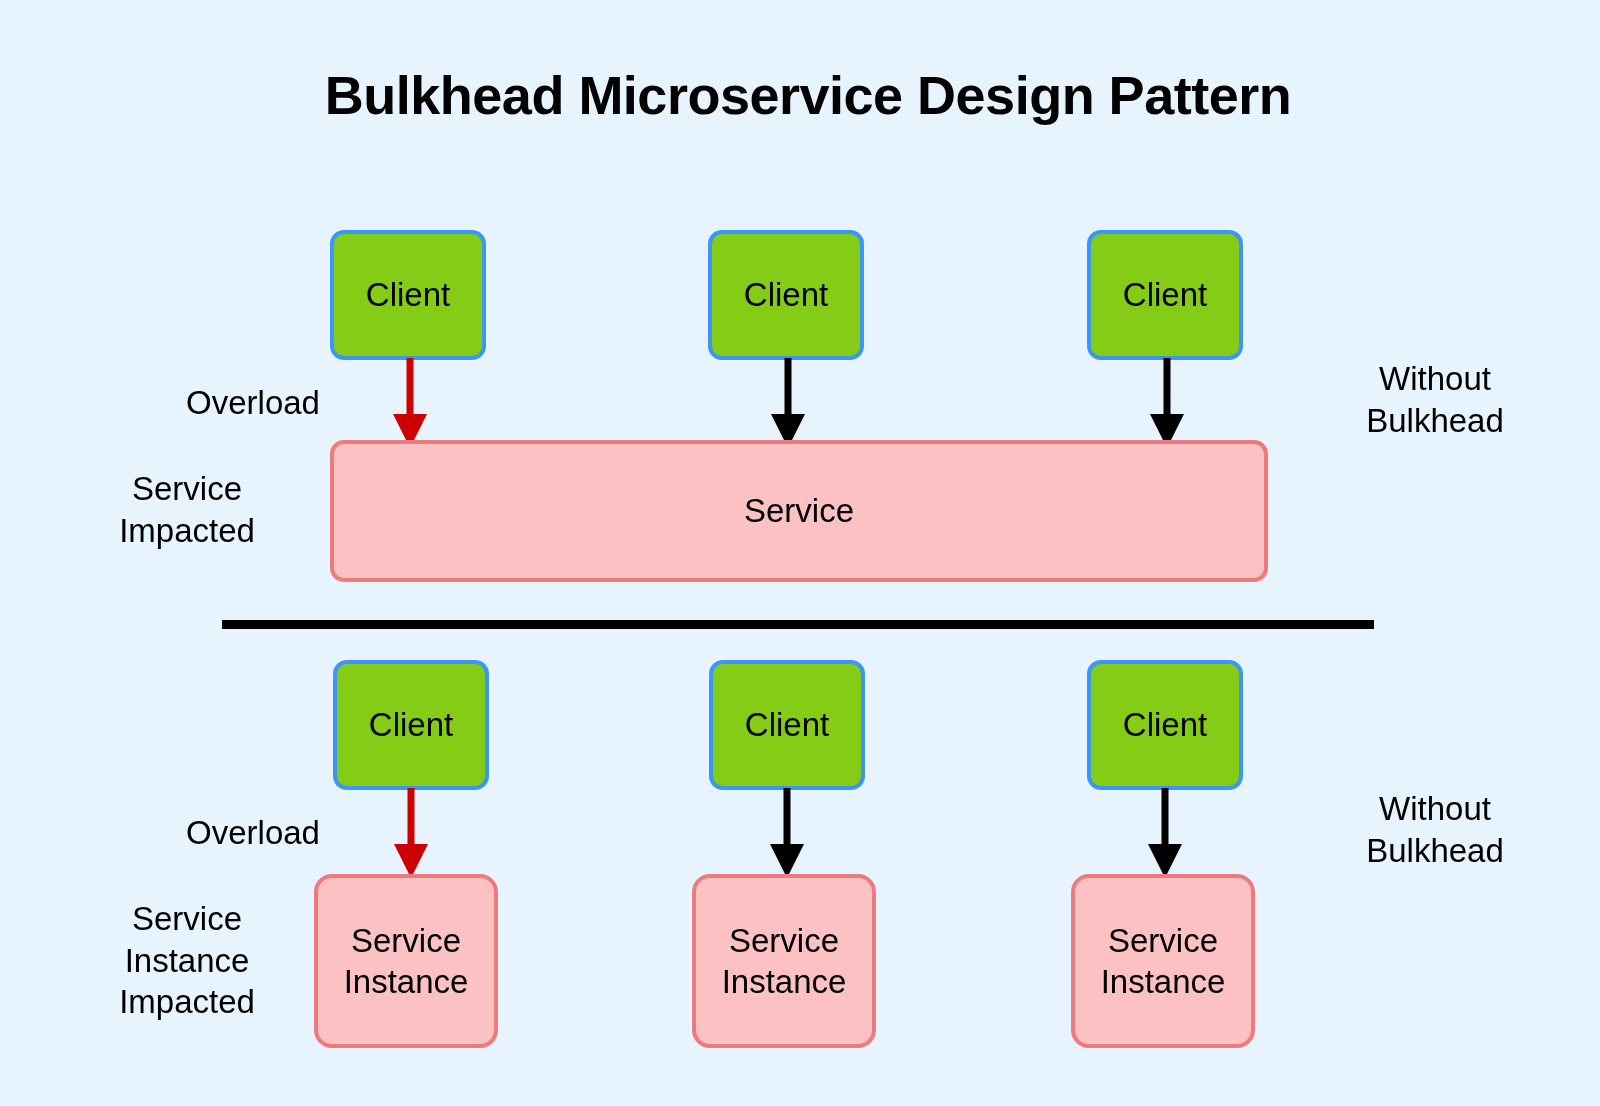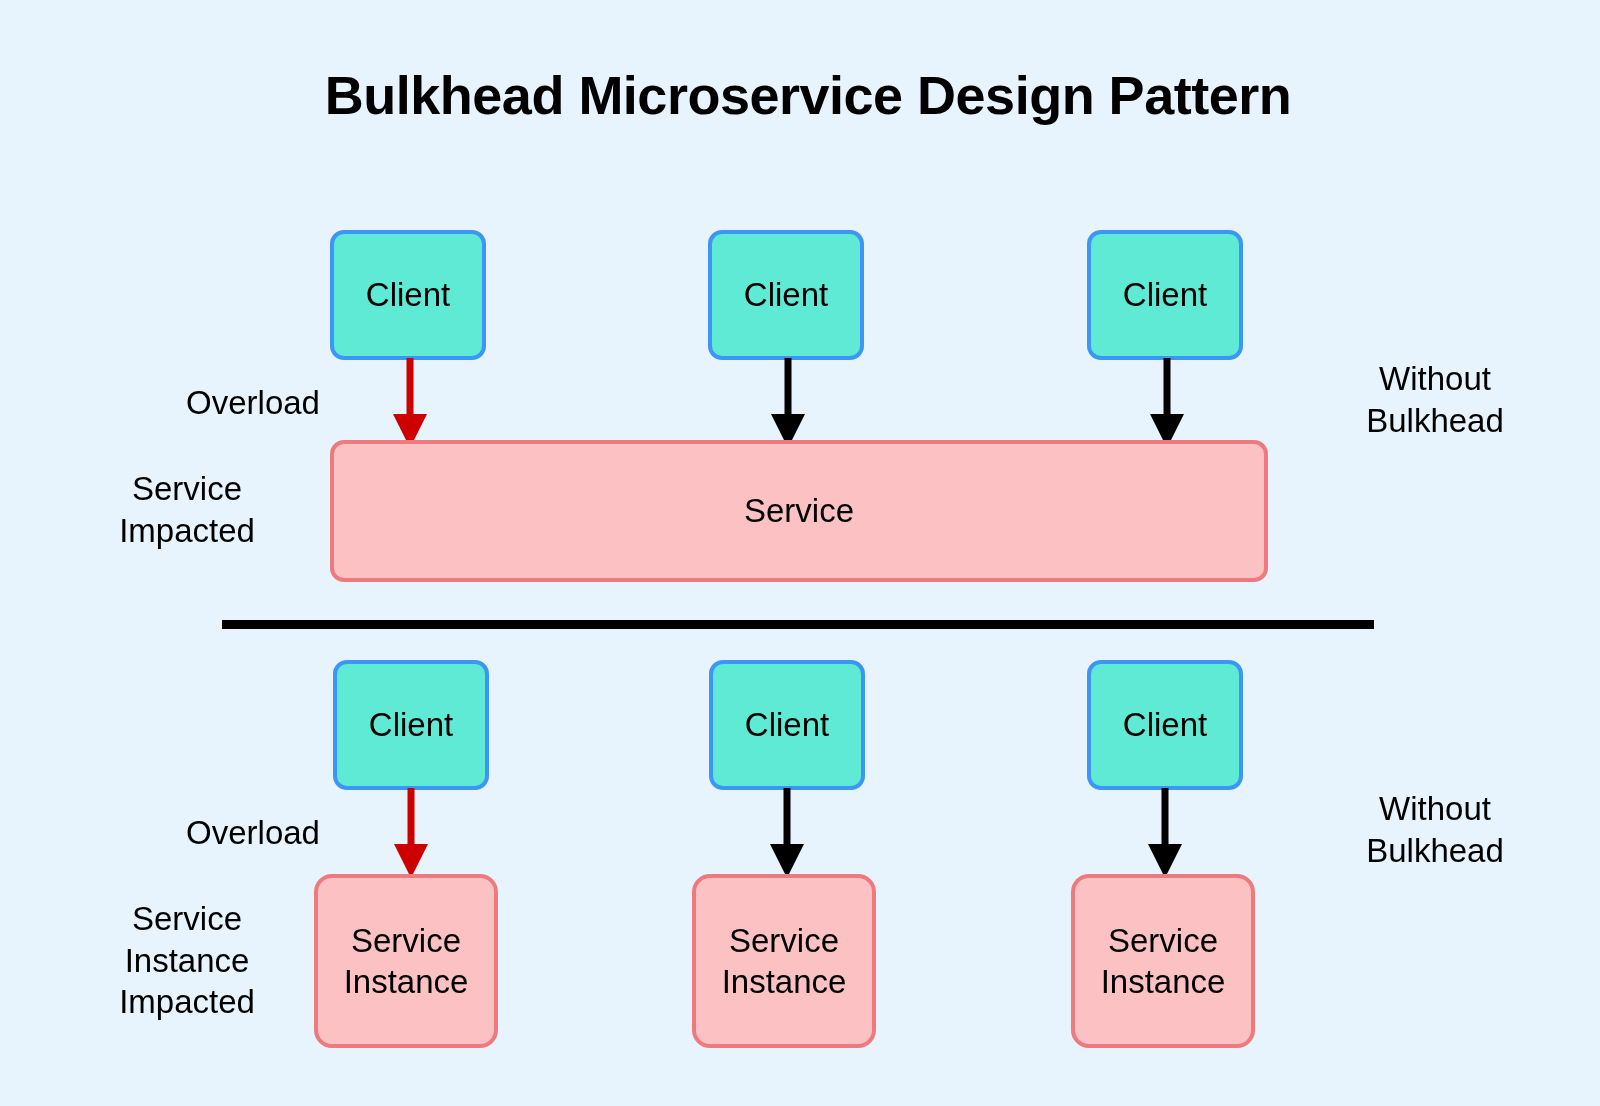--- a/index.html
+++ b/index.html
@@ -35,21 +35,21 @@
     display: flex;
     align-items: center;
     justify-content: center;
     text-align: center;
     border-radius: 14px;
     font-size: 33px;
     color: #000000;
     line-height: 1.25;
   }
   .node.client {
-    background: #5eead4;
+    background: #84cc16;
     border: 4px solid #3b96f5;
   }
   .node.service {
     background: #fcc2c3;
     border: 4px solid #ef7a7d;
   }
   .node.instance {
     background: #fcc2c3;
     border: 4px solid #ef7a7d;
     border-radius: 18px;

